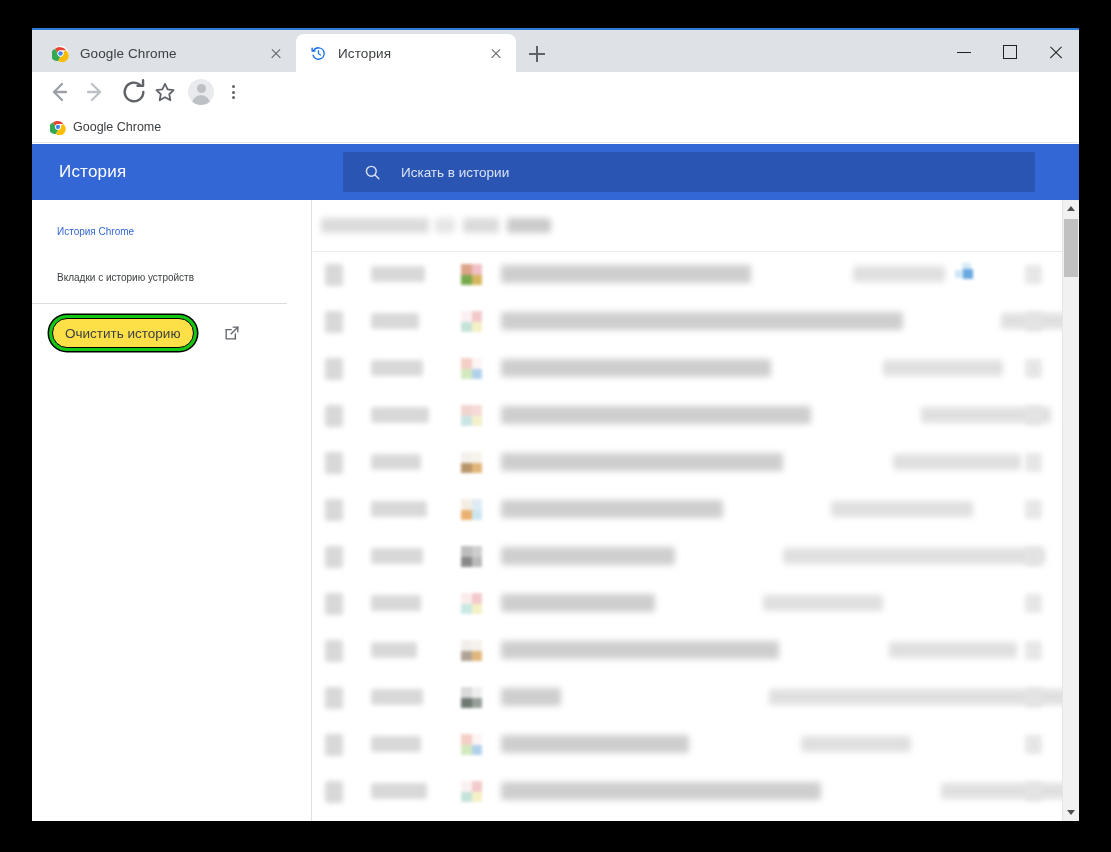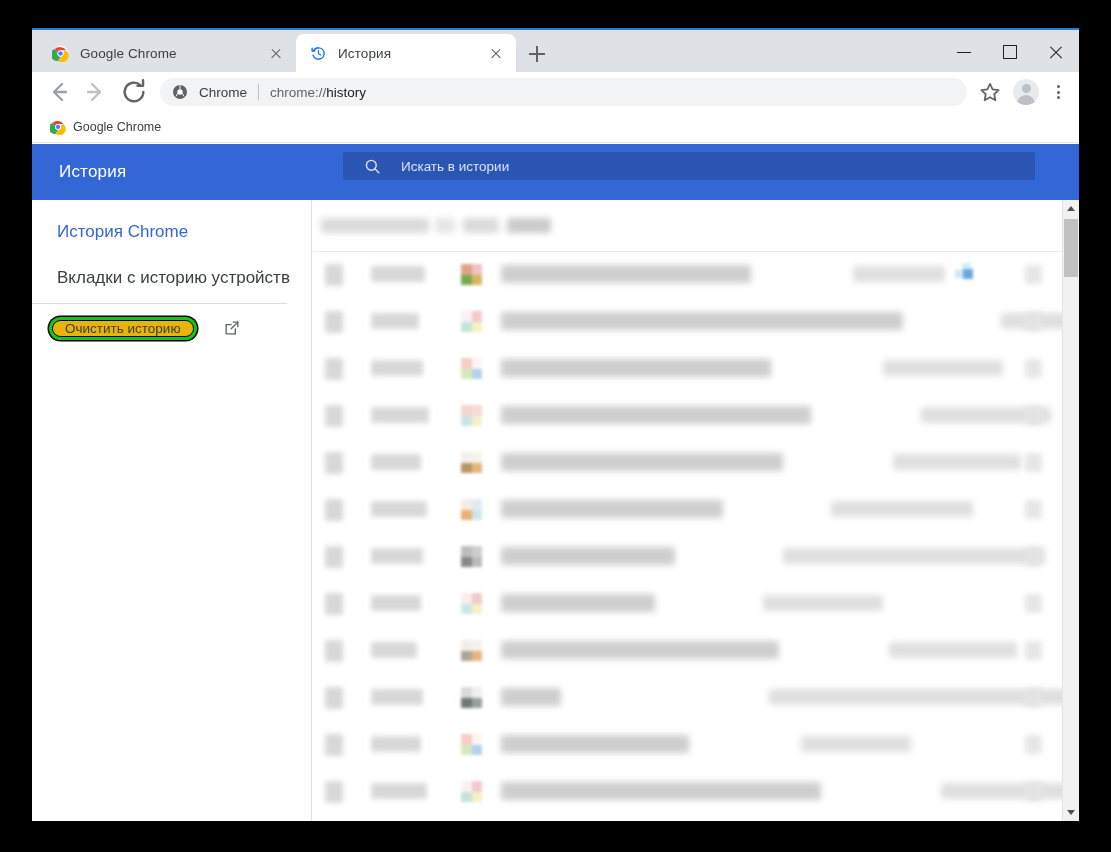--- a/index.html
+++ b/index.html
@@ -289,21 +289,21 @@
     left: 27px;
     font-size: 17px;
     color: #ffffff;
     font-weight: normal;
     letter-spacing: .2px;
   }
   .hist-search {
     position: absolute;
     left: 311px;
     width: 692px;
-    height: 28px;
+    height: 40px;
     top: 8px;
     background: #2a55b3;
     border-radius: 2px;
     display: flex;
     align-items: center;
     padding-left: 20px;
     box-sizing: border-box;
   }
   .search-icon { width: 19px; height: 19px; flex: 0 0 19px; margin-right: 19px; }
   .search-ph { font-size: 13.5px; color: #dbe3f6; }
@@ -312,21 +312,21 @@
   .sidebar {
     position: absolute;
     left: 0; top: 56px;
     width: 280px;
     bottom: 0;
     background: #ffffff;
     border-right: 1px solid #e0e0e0;
     box-sizing: border-box;
   }
   .side-item {
-    font-size: 17px;
+    font-size: 10px;
     color: #3c4043;
     padding: 0 0 0 25px;
     height: 26px;
     line-height: 26px;
     white-space: nowrap;
   }
   .side-item.active { color: #3367d6; }
   .side-divider {
     margin: 12px 0 0 0;
     height: 1px;
@@ -336,25 +336,25 @@
   .side-clear-row {
     display: flex;
     align-items: center;
     margin-top: 14px;
     padding-left: 20px;
   }
   .clear-btn {
     position: relative;
     display: inline-flex;
     align-items: center;
-    height: 17px;
+    height: 30px;
     padding: 0 12px;
     font-size: 13.5px;
     color: #3c4043;
-    background: #eab308;
+    background: #fde047;
     border: 1.5px solid #000000;
     border-radius: 15px;
     box-shadow: 0 0 0 3px #15c715, 0 0 0 4.5px #000000;
     white-space: nowrap;
     box-sizing: border-box;
   }
   .ext-link-icon { width: 20px; height: 20px; margin-left: 28px; flex:0 0 20px;}
 
   
   .list {
@@ -548,32 +548,20 @@
             <path d="M15 12H6" stroke="#bdc1c6" stroke-width="1.7" stroke-linecap="round"></path>
           </svg>
       </div>
       <div class="nav-btn">
         <svg viewBox="0 0 24 24" width="32" height="32">
           <path d="M19 12a7 7 0 1 1-2.3-5.2" fill="none" stroke="#5f6368" stroke-width="1.8" stroke-linecap="round"></path>
           <path d="M18.8 3.2v4.2h-4.2" fill="none" stroke="#5f6368" stroke-width="1.8" stroke-linecap="round" stroke-linejoin="round"></path>
         </svg>
       </div>
 
-      <div class="omnibox">
-        <span class="omni-icon">
-          <svg viewBox="0 0 24 24" width="16" height="16">
-            <circle cx="12" cy="12" r="10.5" fill="#5f6368"></circle>
-            <circle cx="12" cy="12" r="4" fill="#ffffff"></circle>
-            <path d="M12 1.5v6M6 18.5l3-5M18 18.5l-3-5" stroke="#ffffff" stroke-width="1.4"></path>
-          </svg>
-        </span>
-        <span class="omni-label">Chrome</span>
-        <span class="omni-sep"></span>
-        <span class="omni-url"><span>chrome://</span><b>history</b></span>
-      </div>
 
       <div class="tb-icon">
         <svg viewBox="0 0 24 24" width="30" height="30">
             <path d="M12 5.5l2.1 4.4 4.8.6-3.5 3.3.9 4.8-4.3-2.4-4.3 2.4.9-4.8-3.5-3.3 4.8-.6z" fill="none" stroke="#5f6368" stroke-width="1.4" stroke-linejoin="round"></path>
           </svg>
       </div>
 
       <div class="avatar"></div>
 
       <div class="dots">

